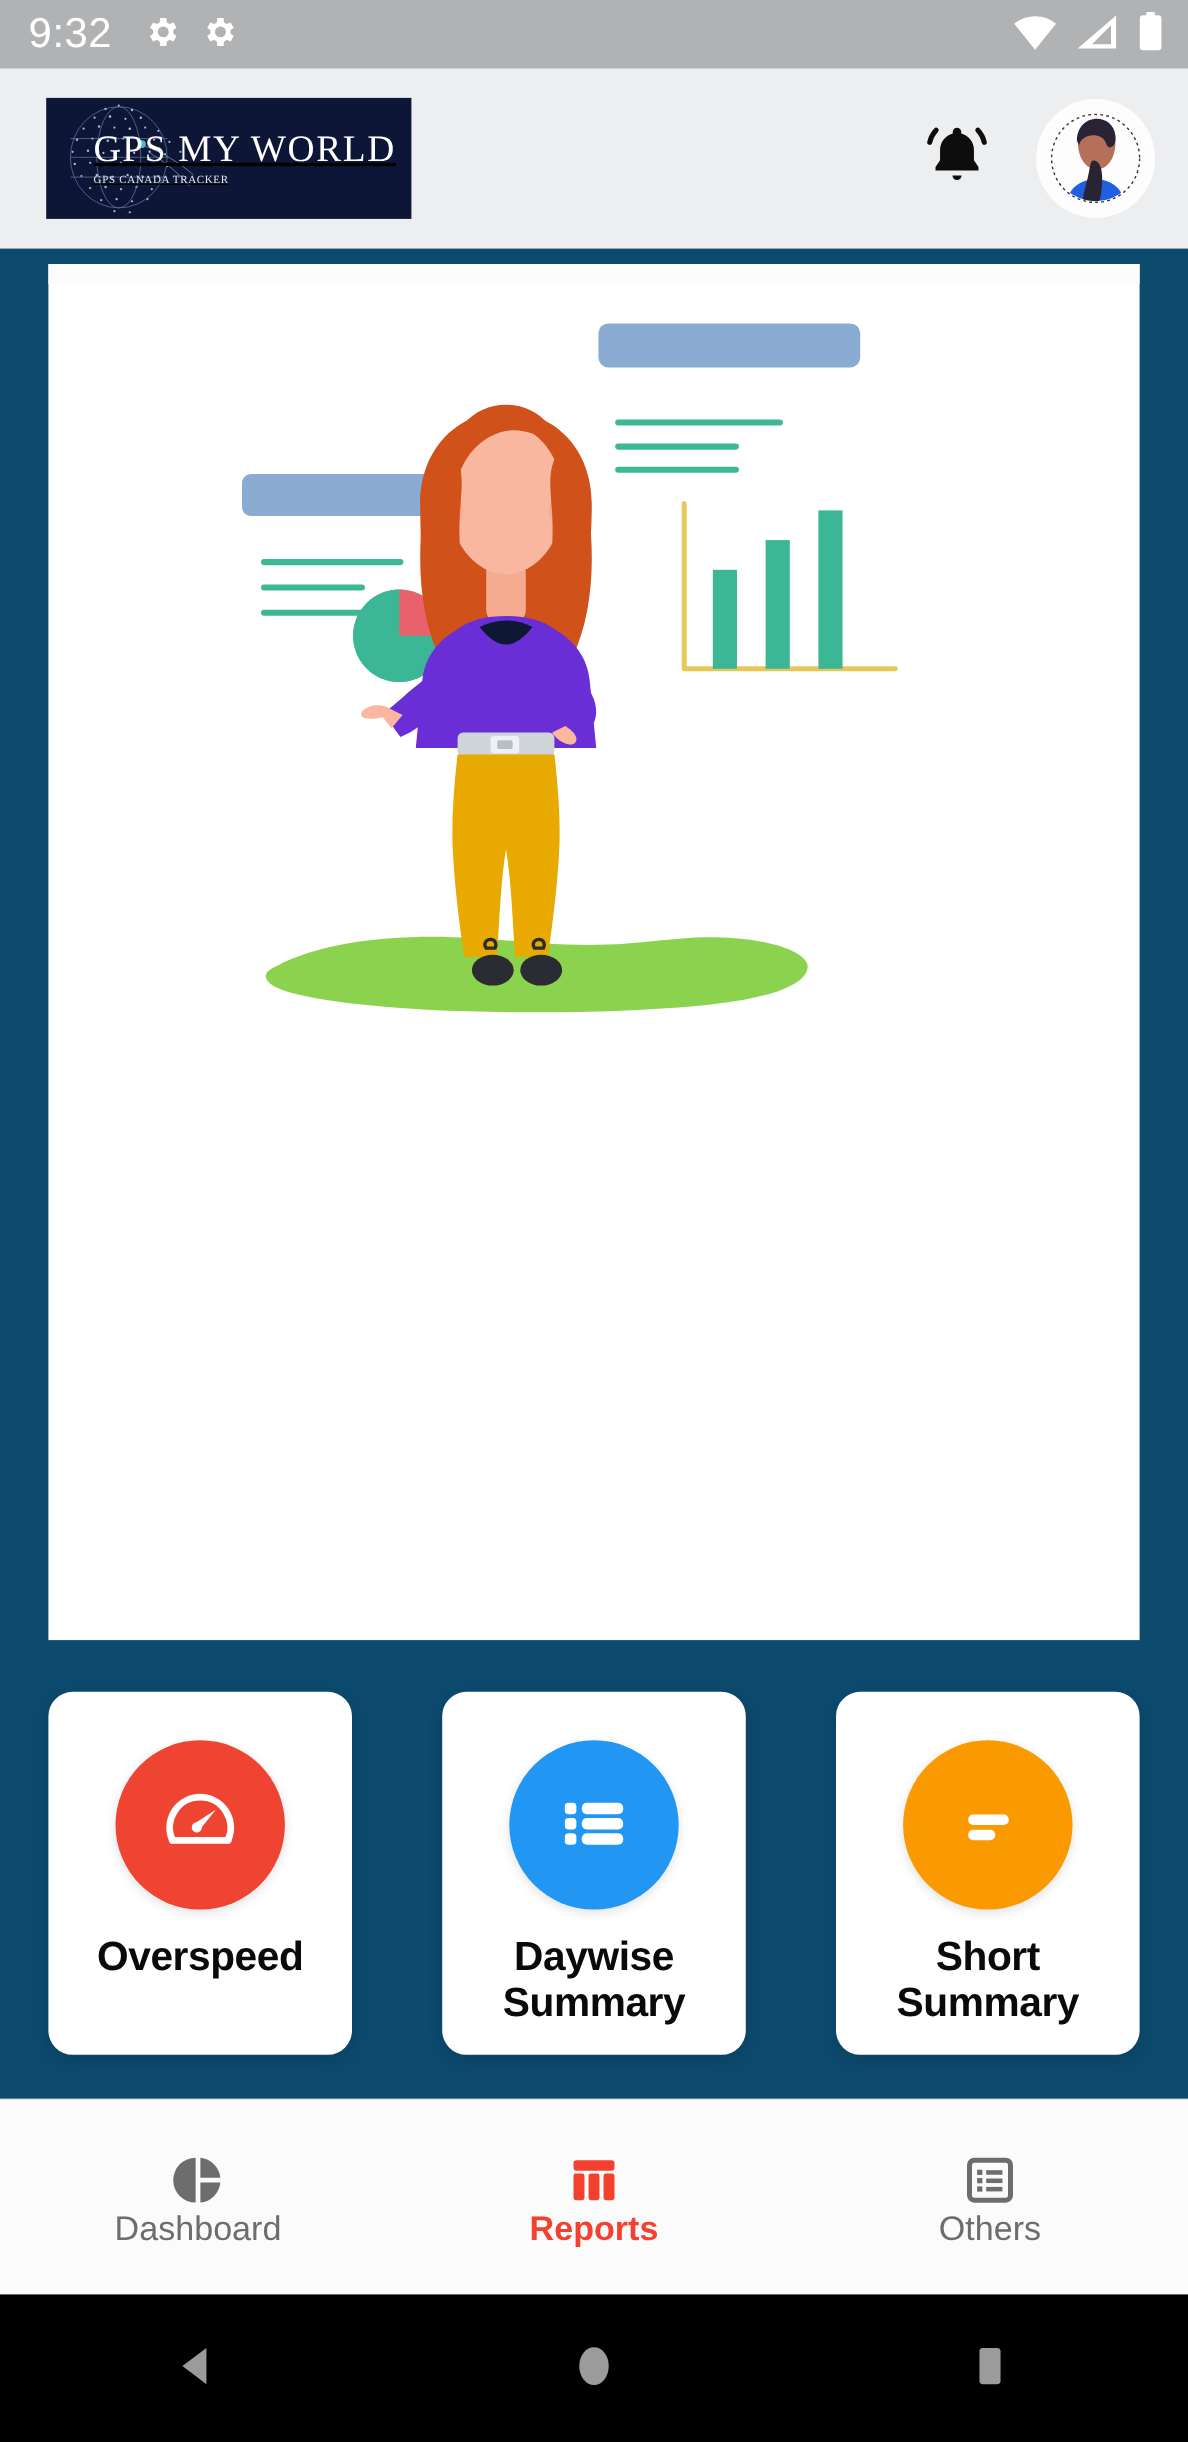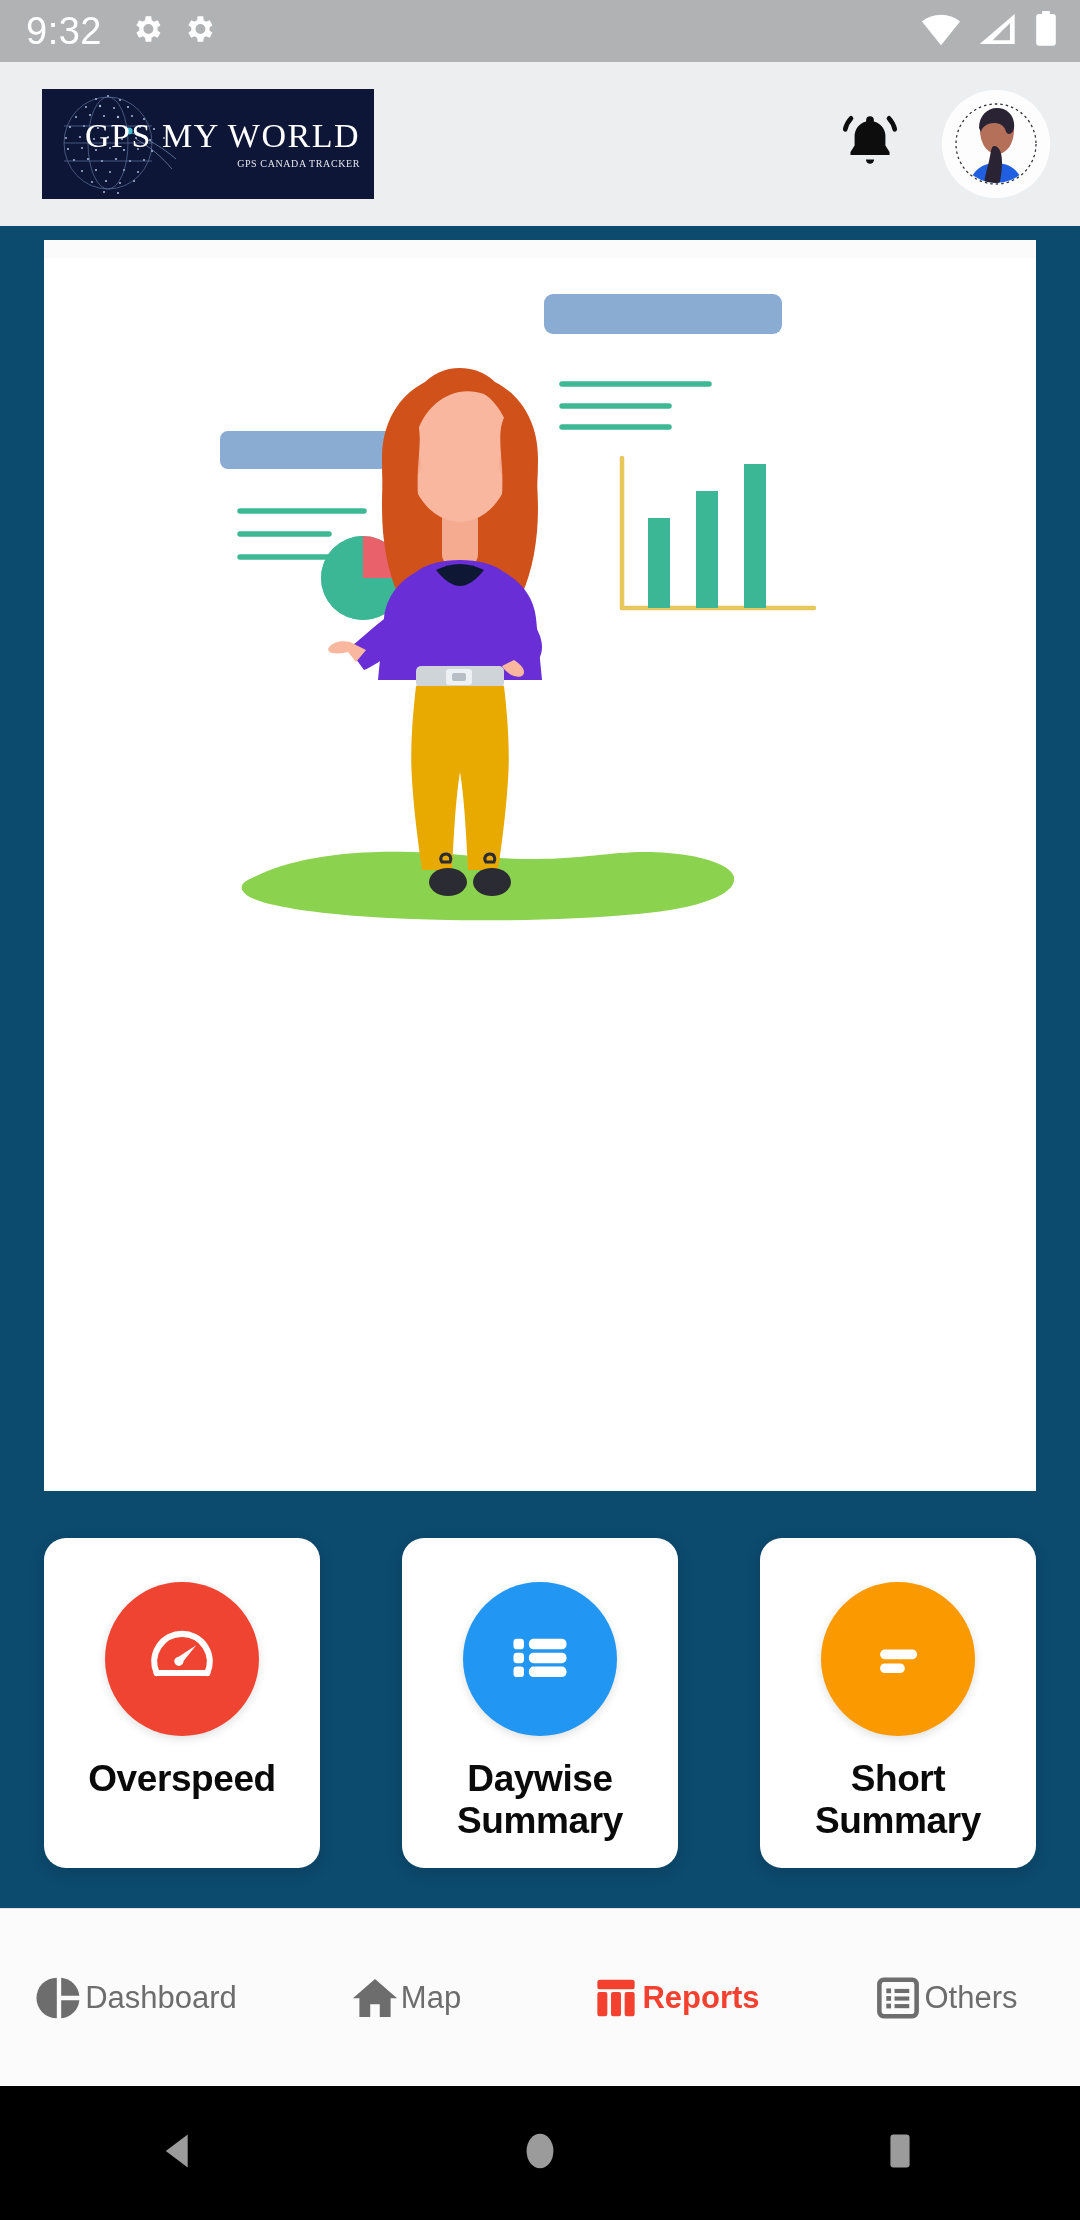--- a/index.html
+++ b/index.html
@@ -26,21 +26,21 @@
   .appbar {
     position:absolute; left:0; top:62px; width:1080px; height:164px;
     background:#eceef0; display:flex; align-items:center; padding:0 30px 0 42px;
   }
   .logo {
     width:332px; height:110px; background:#0d1636;
     position:relative; overflow:hidden; display:flex;
     align-items:center; justify-content:flex-end; padding-right:10px;
   }
   .logo-globe { position:absolute; left:-6px; top:-8px; width:170px; height:126px; opacity:.85; }
-  .logo-text { position:relative; text-align:right; padding-right:4px; }
+  .logo-text { position:relative; padding-right:4px;text-decoration:underline; }
   .logo-title {
     color:#fff; font-family:"Liberation Serif", serif; font-size:34px;
     letter-spacing:1.5px; line-height:1; white-space:nowrap;
   }
   .logo-sub {
     color:#e6e8f0; font-family:"Liberation Serif", serif; font-size:10px;
     letter-spacing:.6px; margin-top:5px; white-space:nowrap;
   }
   .appbar-spacer { flex:1 1 auto; }
   .bell-btn { width:92px; height:92px; display:flex; align-items:center; justify-content:center; }
@@ -85,21 +85,21 @@
     text-align:center; line-height:1.13; letter-spacing:-.4px;
   }
 
   
   .bottomnav {
     position:absolute; left:0; top:1908px; width:1080px; height:178px;
     background:#fbfbfb; border-top:1px solid #e4e4e4;
     display:flex; align-items:center;
   }
   .nav-item {
-    flex:1 1 0; display:flex; flex-direction:row;
+    flex:1 1 0; display:flex; flex-direction:column;
     align-items:center; justify-content:center; 
   }
   .nav-icon { height:56px; display:flex; align-items:center; justify-content:center; }
   .nav-label { font-size:31px; color:#6d6d6d; line-height:1; }
   .nav-item.active .nav-label { color:#f4402f; font-weight:bold; }
 
   
   .sysnav {
     position:absolute; left:0; top:2086px; width:1080px; height:134px;
     background:#000000; display:flex; align-items:center;
@@ -382,28 +382,20 @@
       <span class="nav-icon">
         <svg width="52" height="52" viewBox="0 0 24 24">
           <path fill="#6d6d6d" d="M11 2.6A9.4 9.4 0 0011 21.4z"></path>
           <path fill="#6d6d6d" d="M13 2.6V11h8.4A9.4 9.4 0 0013 2.6z"></path>
           <path fill="#6d6d6d" d="M13 13v8.4a9.4 9.4 0 008.4-8.4z"></path>
         </svg>
       </span>
       <span class="nav-label">Dashboard</span>
     </div>
 
-    <div class="nav-item">
-      <span class="nav-icon">
-        <svg width="52" height="52" viewBox="0 0 24 24">
-          <path fill="#6d6d6d" d="M12 3.2L1.8 12.1h3v8.7h5v-5.9h4.4v5.9h5v-8.7h3z"></path>
-        </svg>
-      </span>
-      <span class="nav-label">Map</span>
-    </div>
 
 
     <div class="nav-item active">
       <span class="nav-icon">
         <svg width="52" height="52" viewBox="0 0 24 24">
           <rect x="3.4" y="3.6" width="17.2" height="4.4" rx="1.2" fill="#f4402f"></rect>
           <rect x="3.4" y="9.2" width="4.6" height="11.2" rx="1" fill="#f4402f"></rect>
           <rect x="9.7" y="9.2" width="4.6" height="11.2" rx="1" fill="#f4402f"></rect>
           <rect x="16" y="9.2" width="4.6" height="11.2" rx="1" fill="#f4402f"></rect>
         </svg>

